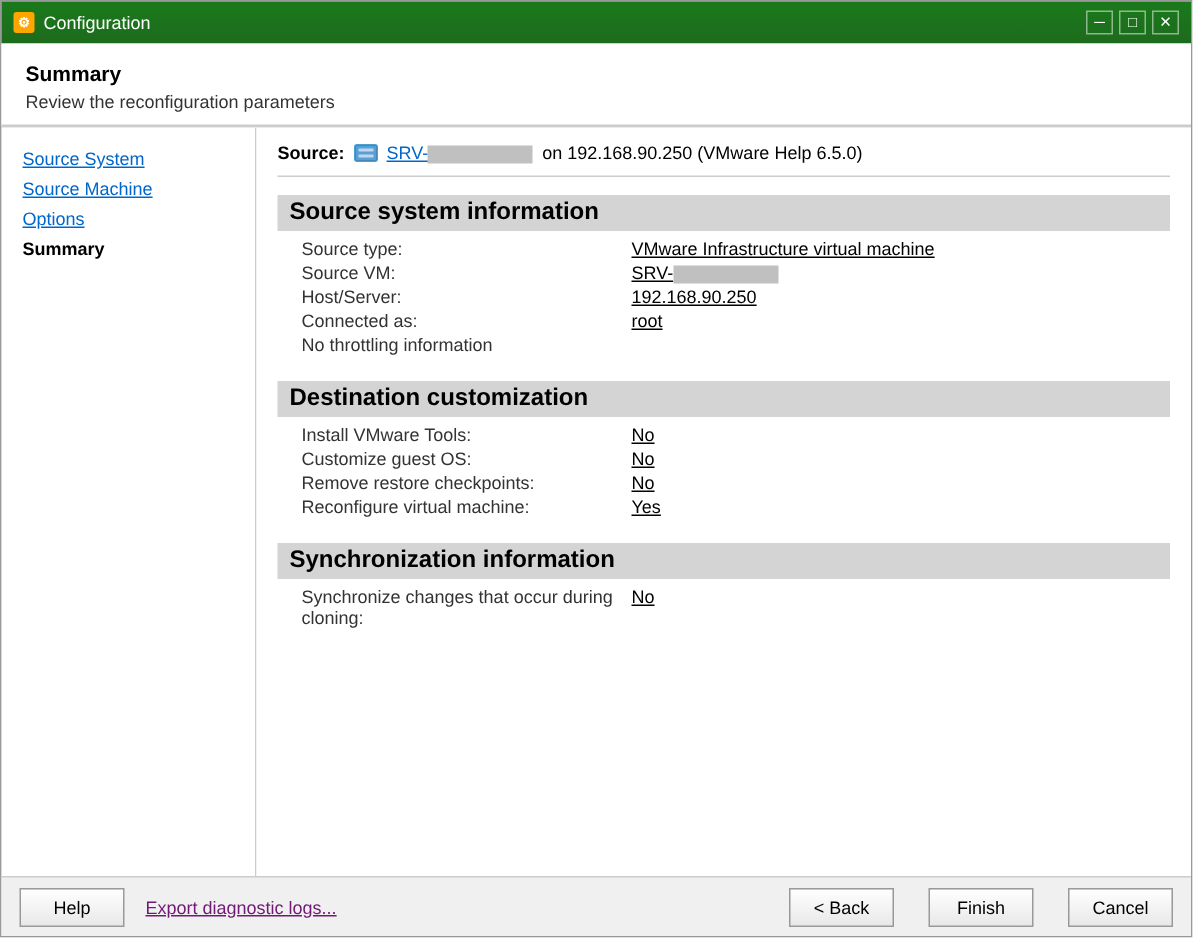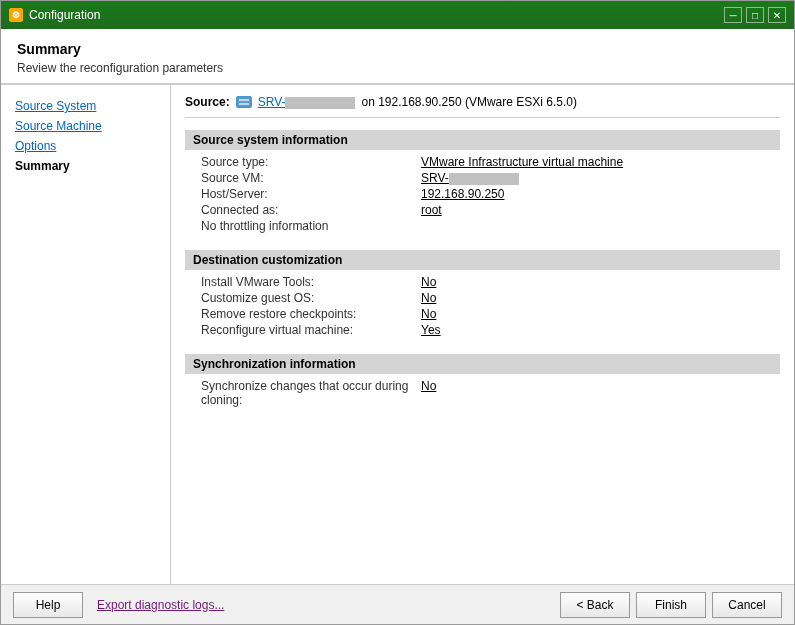--- a/index.html
+++ b/index.html
@@ -139,21 +139,21 @@
       color: #0066cc;
       text-decoration: underline;
     }
     .section {
       margin-bottom: 12px;
     }
     .section-header {
       background: #d4d4d4;
       padding: 3px 8px;
       font-weight: bold;
-      font-size: 12px;
+      font-size: 16px;
       color: #000;
       margin-bottom: 0;
       margin-top: 11px;
     }
     .section-body {
       padding: 4px 8px 4px 16px;
     }
     .info-row {
       display: flex;
       padding: 1px 0;
@@ -181,21 +181,21 @@
       align-items: center;
       justify-content: space-between;
       height: 40px;
     }
     .footer-left {
       display: flex;
       gap: 8px;
     }
     .footer-right {
       display: flex;
-      gap: 6px;
+      gap: 23px;
     }
     .btn {
       padding: 4px 14px;
       font-size: 12px;
       border: 1px solid #999;
       background: linear-gradient(to bottom, #fff, #e8e8e8);
       cursor: pointer;
       min-width: 70px;
       height: 26px;
     }
@@ -255,21 +255,21 @@
       <div class="source-bar">
         <span class="source-label">Source:</span>
         <span class="source-icon">
           <svg width="16" height="12" viewBox="0 0 16 12">
               <rect x="1" y="1" width="14" height="10" rx="1" fill="#5a9fd4" stroke="#4080b0" stroke-width="0.5"></rect>
               <rect x="3" y="3" width="10" height="2" rx="0.5" fill="#fff" opacity="0.6"></rect>
               <rect x="3" y="7" width="10" height="2" rx="0.5" fill="#fff" opacity="0.6"></rect>
             </svg>
         </span>
         <span class="source-hyperlink">SRV-<span class="redacted-box"></span></span>
-        <span> on 192.168.90.250 (VMware ESXi 6.5.0)</span>
+        <span> on 192.168.90.250 (VMware Help 6.5.0)</span>
       </div>
 
       <div class="section">
         <div class="section-header">Source system information</div>
         <div class="section-body">
           <div class="info-row">
             <span class="info-label">Source type:</span>
             <span class="info-value">VMware Infrastructure virtual machine</span>
           </div>
           <div class="info-row">

